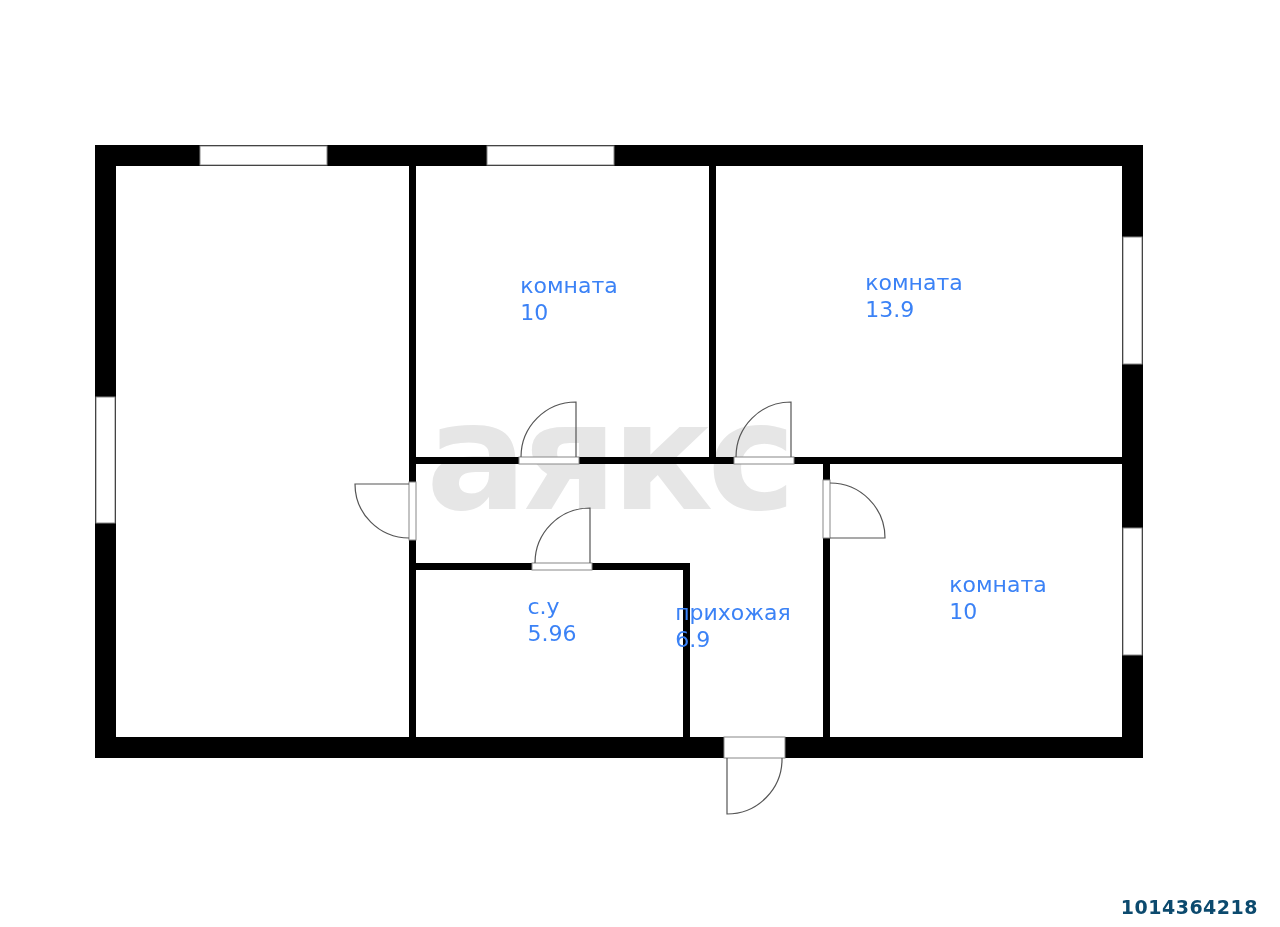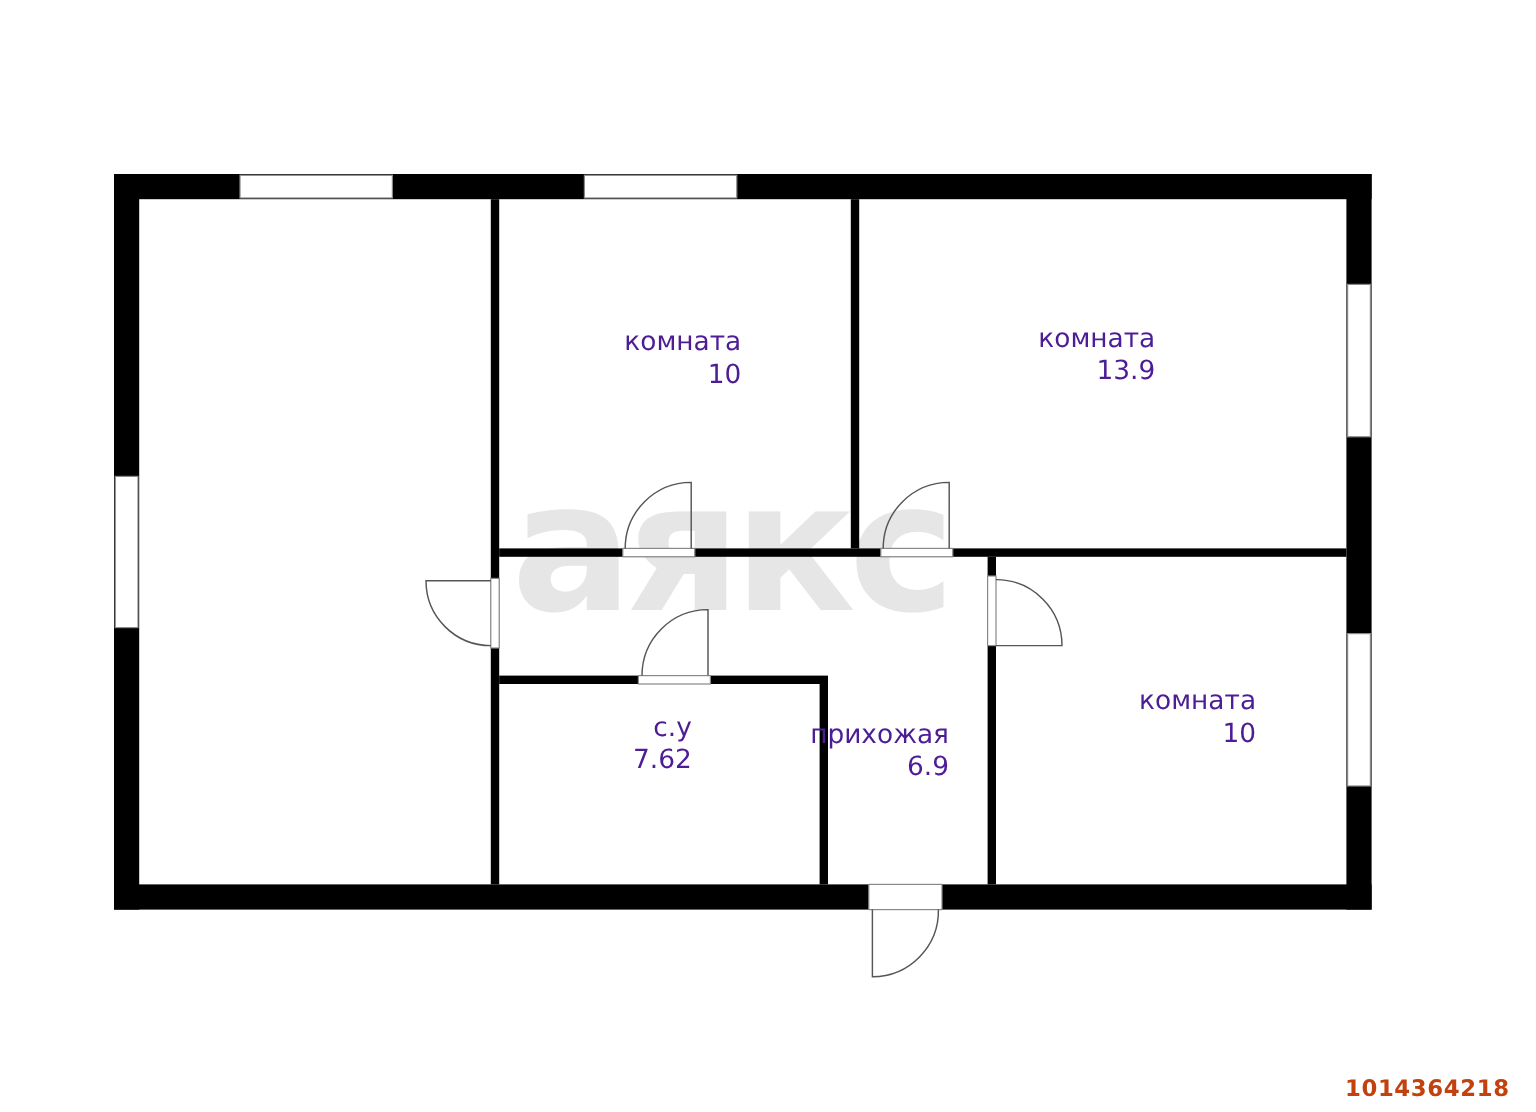--- a/index.html
+++ b/index.html
@@ -1,21 +1,21 @@
 <!DOCTYPE html>
 <html><head>
 <meta charset="utf-8">
 <style>
   html, body { margin: 0; padding: 0; background: #ffffff; }
   body { width: 1280px; height: 927px; position: relative; overflow: hidden; font-family: "DejaVu Sans", sans-serif; }
   .plan { position: absolute; left: 0; top: 0; width: 1280px; height: 927px; }
   .watermark { position: absolute; left: 426px; top: 382px; font-family: "DejaVu Sans", sans-serif; font-weight: bold; font-size: 150px; letter-spacing: -6px; color: #e6e6e6; line-height: 1; user-select: none; }
-  .label { position: absolute; text-align: right; color: #4c1d95; font-size: 22px; line-height: 27px; transform: translateX(-50%); white-space: nowrap; }
+  .label { position: absolute; text-align: left; color: #3b82f6; font-size: 22px; line-height: 27px; transform: translateX(-50%); white-space: nowrap; }
   .label span { display: block; }
-  .listing-id { position: absolute; right: 22px; top: 896px; font-family: "DejaVu Sans", sans-serif; font-weight: bold; font-size: 19px; color: #c2410c; letter-spacing: 0.5px; }
+  .listing-id { position: absolute; right: 22px; top: 896px; font-family: "DejaVu Sans", sans-serif; font-weight: bold; font-size: 19px; color: #0c4a6e; letter-spacing: 0.5px; }
 </style>
 </head>
 <body>
 
 <div class="watermark">аякс</div>
 
 <svg class="plan" viewBox="0 0 1280 927" xmlns="http://www.w3.org/2000/svg">
 
   <g fill="#000">
     <rect x="95" y="145" width="1048" height="21"></rect>
@@ -69,20 +69,20 @@
 <div class="label" style="left:914px; top:269px;">
   <span>комната</span>
   <span>13.9</span>
 </div>
 <div class="label" style="left:998px; top:571px;">
   <span>комната</span>
   <span>10</span>
 </div>
 <div class="label" style="left:552px; top:593px;">
   <span>с.у</span>
-  <span>7.62</span>
+  <span>5.96</span>
 </div>
 <div class="label" style="left:733px; top:599px;">
   <span>прихожая</span>
   <span>6.9</span>
 </div>
 
 <div class="listing-id">1014364218</div>
 
 </body></html>

